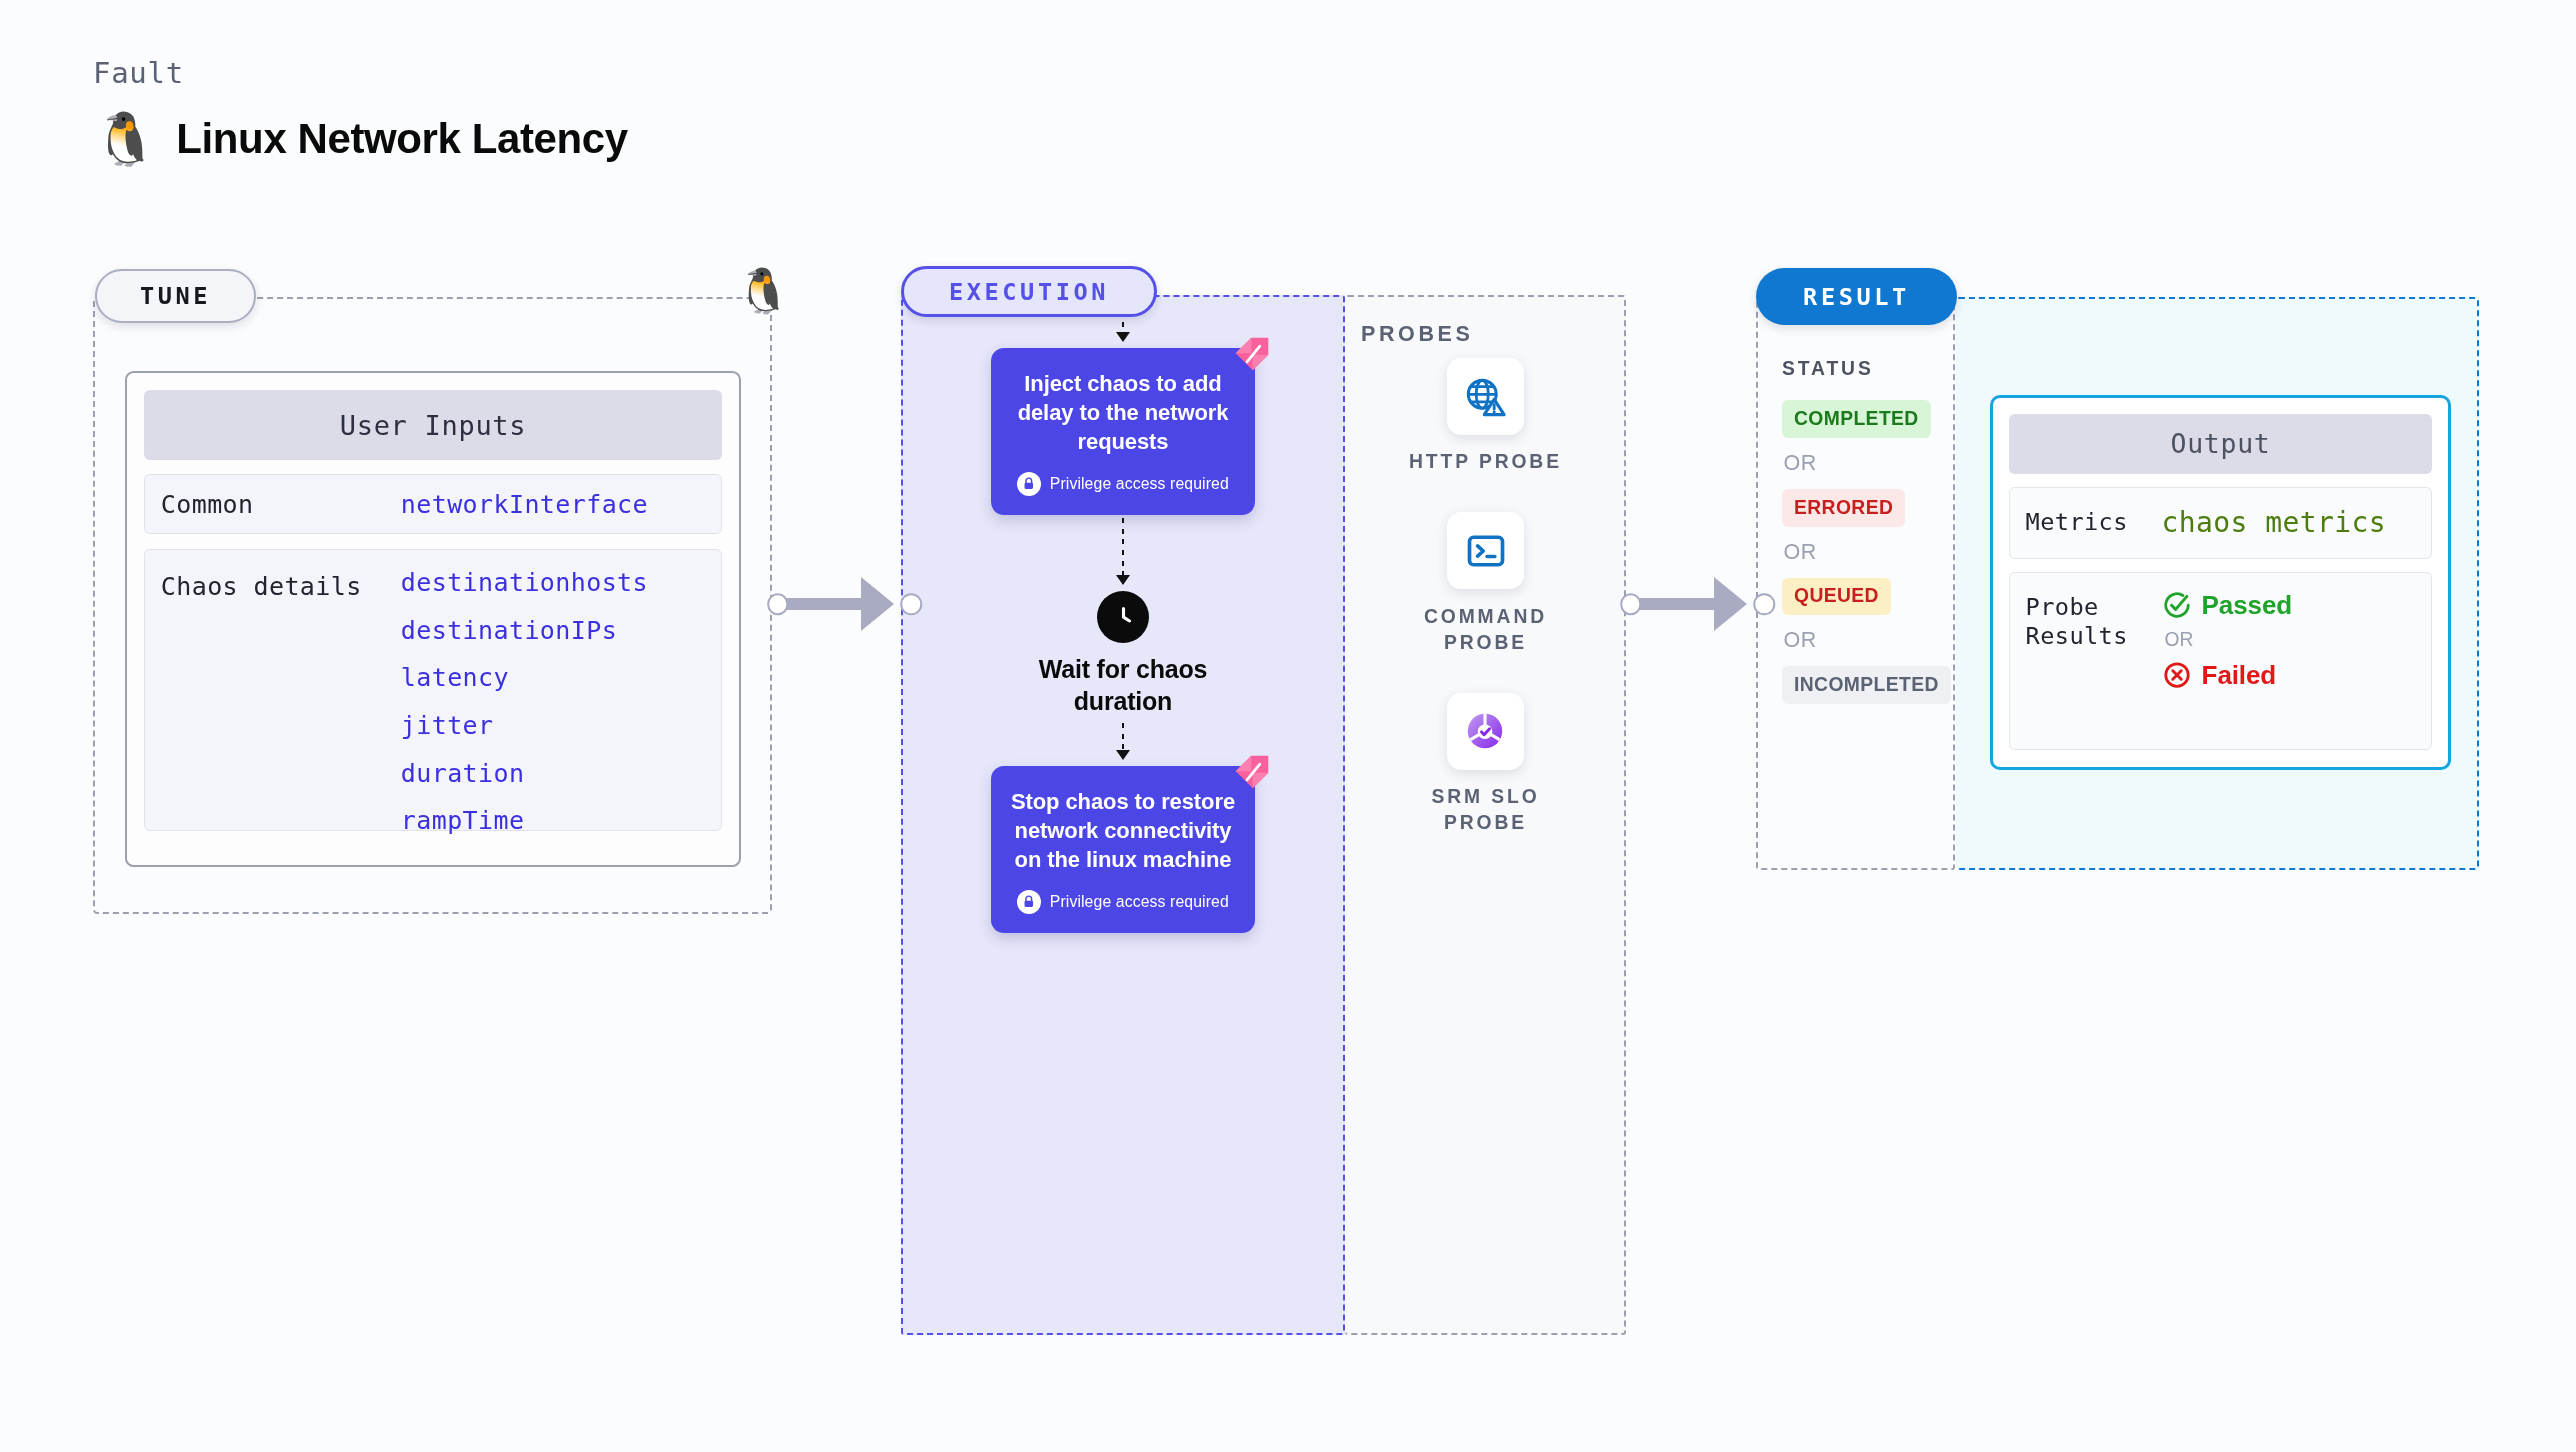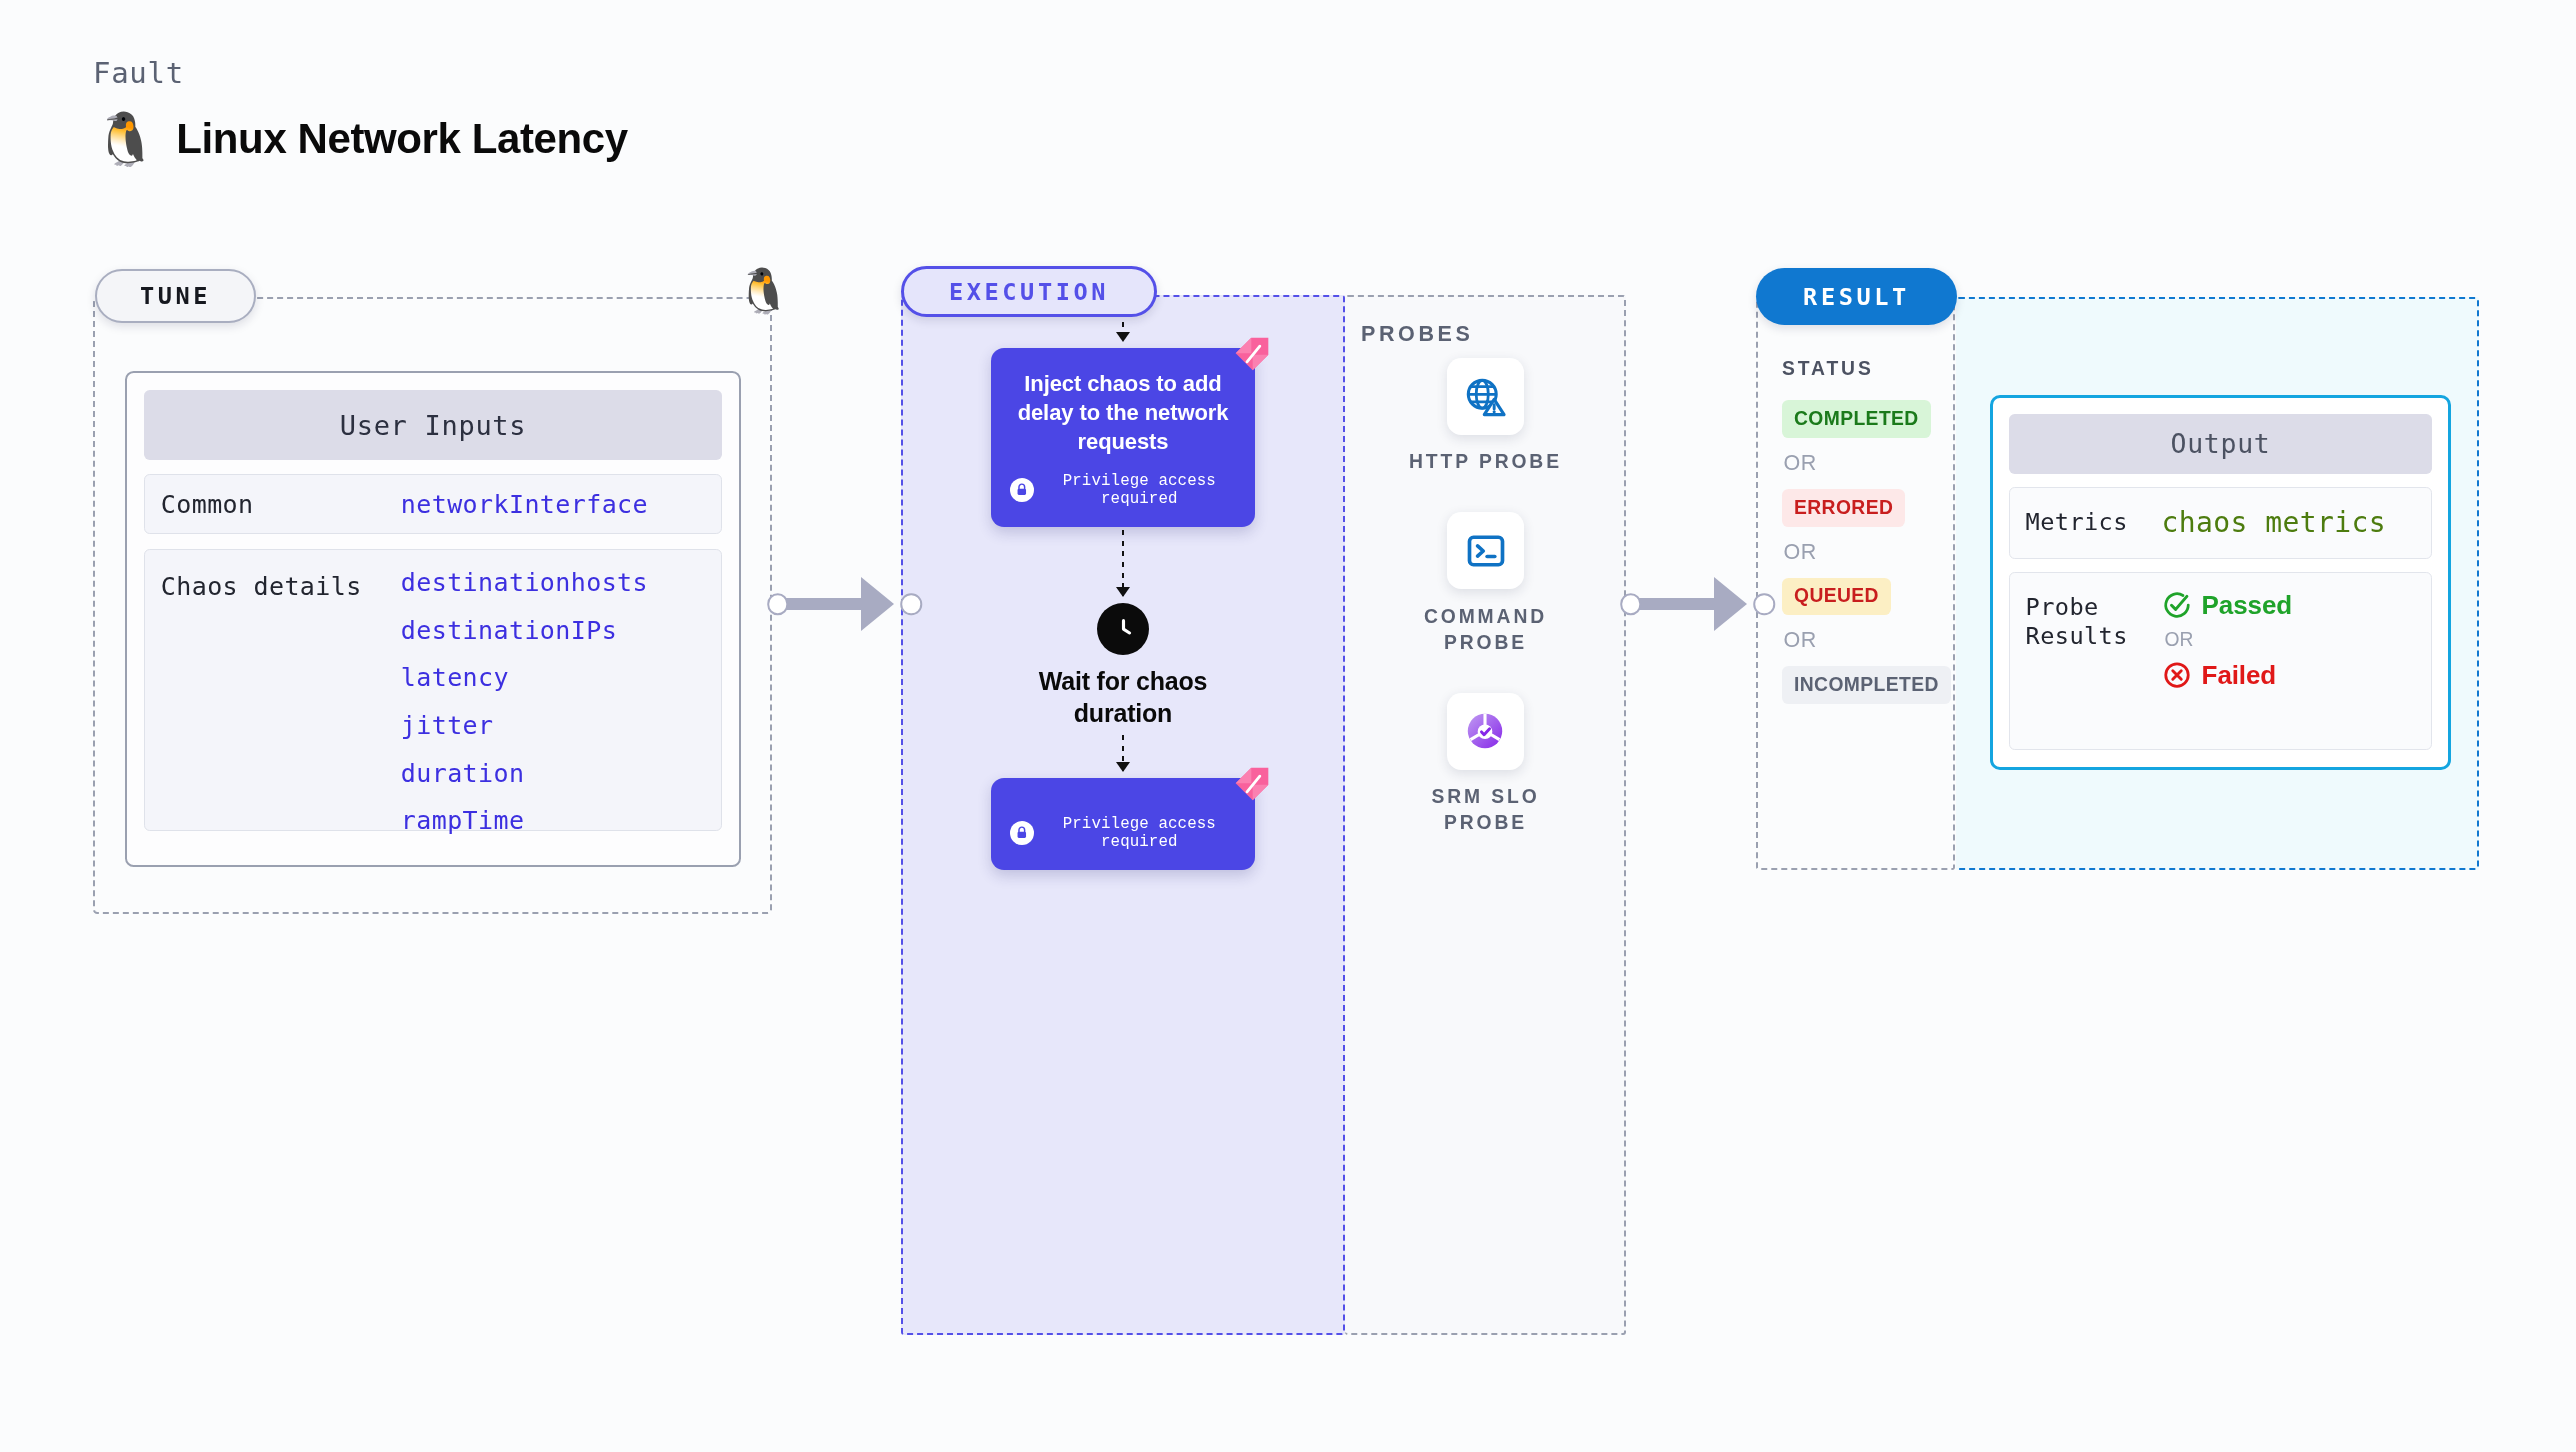--- a/index.html
+++ b/index.html
@@ -141,21 +141,21 @@
     margin-top: 15.8px; display: flex; align-items: center;
     justify-content: center; gap: 8.6px;
   }
   .lock-icon {
     width: 24px; height: 24px; border-radius: 50%;
     background: #ffffff; display: flex; align-items: center;
     justify-content: center; flex: none;
   }
   .lock-icon svg { width: 13.6px; height: 13.6px; display: block; }
   .privilege-text {
-    font-family: Liberation Mono, monospace;
+    font-family: Liberation Sans, sans-serif;
     font-size: 15.8px; color: #ffffff; letter-spacing: 0.1px;
   }
   .corner-flag {
     position: absolute; top: -15.8px; right: -18.6px;
     width: 44px; height: 44px;
   }
   .clock-icon {
     width: 52px; height: 52px; border-radius: 50%; background: #0b0b0b;
     display: flex; align-items: center; justify-content: center;
   }
@@ -364,20 +364,21 @@
 
     <div class="flow-connector" style="height:36px; margin-top:5.7px;"></div>
 
     <div class="chaos-card" style="margin-top:7.2px;">
       <svg class="corner-flag" viewBox="0 0 62 62">
         <path d="M8 30 L30 8 L54 8 L54 32 L32 54 Z" fill="#f9619c"></path>
         <path d="M30 8 L30 30 L8 30 Z" fill="#fb80b0"></path>
         <path d="M54 32 L32 32 L32 54 Z" fill="#fb80b0"></path>
         <path d="M24 42 L42 20" stroke="#ffffff" stroke-width="4" stroke-linecap="round" fill="none"></path>
       </svg>
+      <div class="chaos-card-title">Stop chaos to restore network connectivity on the linux machine</div>
       <div class="privilege-row">
         <span class="lock-icon">
           <svg viewBox="0 0 24 24">
             <path d="M7 10V7a5 5 0 0 1 10 0v3" stroke="#4b46e5" stroke-width="2.6" fill="none" stroke-linecap="round"></path>
             <rect x="4.5" y="10" width="15" height="11" rx="2.4" fill="#4b46e5"></rect>
           </svg>
         </span>
         <span class="privilege-text">Privilege access required</span>
       </div>
     </div>

